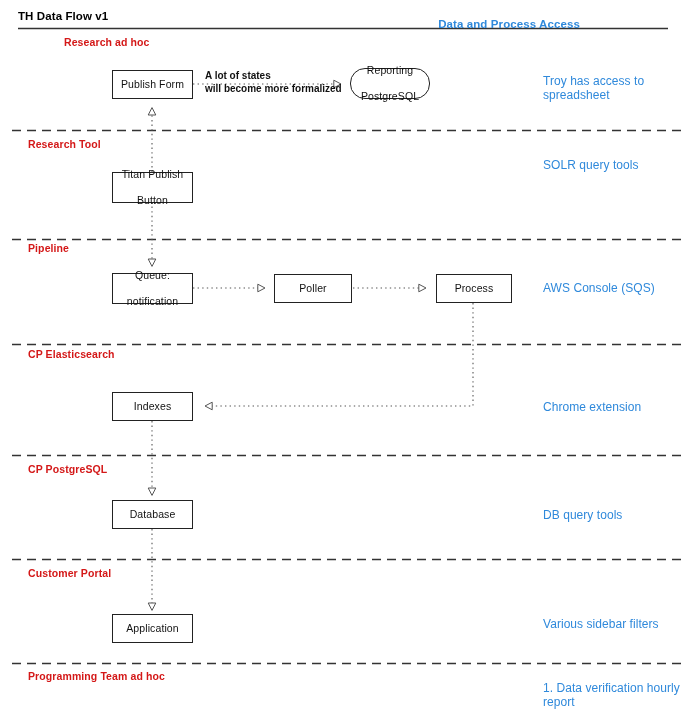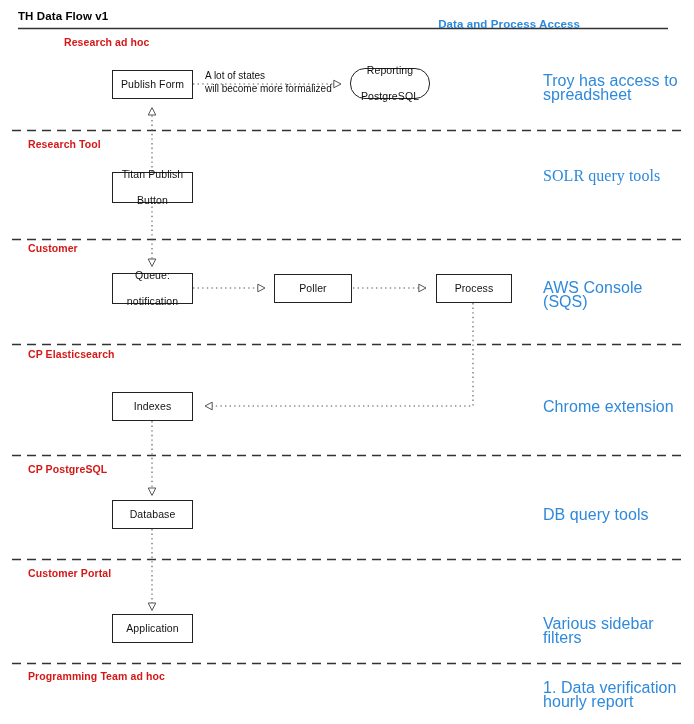--- a/index.html
+++ b/index.html
@@ -42,27 +42,27 @@
     font-size:10.5px;color:#111111;
     line-height:13px;
     letter-spacing:0.1px;
   }
   .node span{display:block;padding:0 3px;}
 
   
   .edge-label{
     position:absolute;
     font-size:10px;color:#111111;line-height:13px;
-    white-space:nowrap;background:transparent;
+    white-space:nowrap;background:transparent;font-weight:bold;
   }
 
   
   .note{
     position:absolute;
-    font-size:16px;color:#2f89db;line-height:14px;
+    font-size:12px;color:#2f89db;line-height:14px;
     width:145px;letter-spacing:0.05px;
   }
 </style>
 </head>
 <body>
 
 <div class="canvas">
 
   <svg class="wires" viewBox="0 0 694 724" xmlns="http://www.w3.org/2000/svg">
 
@@ -106,21 +106,21 @@
     <path d="M152,421 L152,495" stroke="#555555" stroke-width="1.1" fill="none" stroke-dasharray="1.4,3.2" marker-end="url(#arrow-down)"></path>
 
     <path d="M152,529 L152,610" stroke="#555555" stroke-width="1.1" fill="none" stroke-dasharray="1.4,3.2" marker-end="url(#arrow-down)"></path>
   </svg>
 
   <div class="doc-title">TH Data Flow v1</div>
   <div class="doc-col-title">Data and Process Access</div>
 
   <div class="lane-label" style="left:28px;top:36px;padding-left:36px;">Research ad hoc</div>
   <div class="lane-label" style="left:28px;top:138px;">Research Tool</div>
-  <div class="lane-label" style="left:28px;top:242px;">Customer</div>
+  <div class="lane-label" style="left:28px;top:242px;">Pipeline</div>
   <div class="lane-label" style="left:28px;top:348px;">CP Elasticsearch</div>
   <div class="lane-label" style="left:28px;top:463px;">CP PostgreSQL</div>
   <div class="lane-label" style="left:28px;top:567px;">Customer Portal</div>
   <div class="lane-label" style="left:28px;top:670px;">Programming Team ad hoc</div>
 
   <div class="node" style="left:112px;top:70px;width:81px;height:29px;">
     <span>Publish Form</span>
   </div>
 
   <div class="node" style="left:350px;top:68px;width:80px;height:31px;border-radius:15px;">
@@ -163,20 +163,20 @@
   <div class="node" style="left:112px;top:614px;width:81px;height:29px;">
     <span>Application</span>
   </div>
 
   <div class="edge-label" style="left:205px;top:69px;">
     <span>A lot of states</span><br>
     <span>will become more formalized</span>
   </div>
 
   <div class="note" style="left:543px;top:74px;">Troy has access to spreadsheet</div>
-  <div class="note" style="left:543px;top:169px;font-family:Liberation Serif, serif;">SOLR query tools</div>
+  <div class="note" style="left:543px;top:158px;">SOLR query tools</div>
   <div class="note" style="left:543px;top:281px;">AWS Console (SQS)</div>
   <div class="note" style="left:543px;top:400px;">Chrome extension</div>
   <div class="note" style="left:543px;top:508px;">DB query tools</div>
   <div class="note" style="left:543px;top:617px;">Various sidebar filters</div>
   <div class="note" style="left:543px;top:681px;">1. Data verification hourly report</div>
 
 </div>
 
 </body></html>

